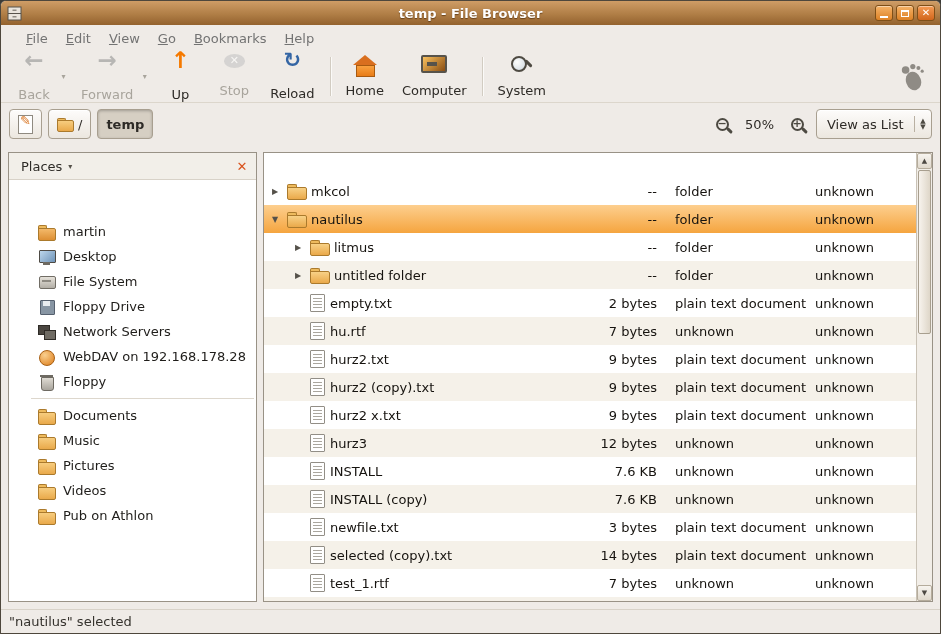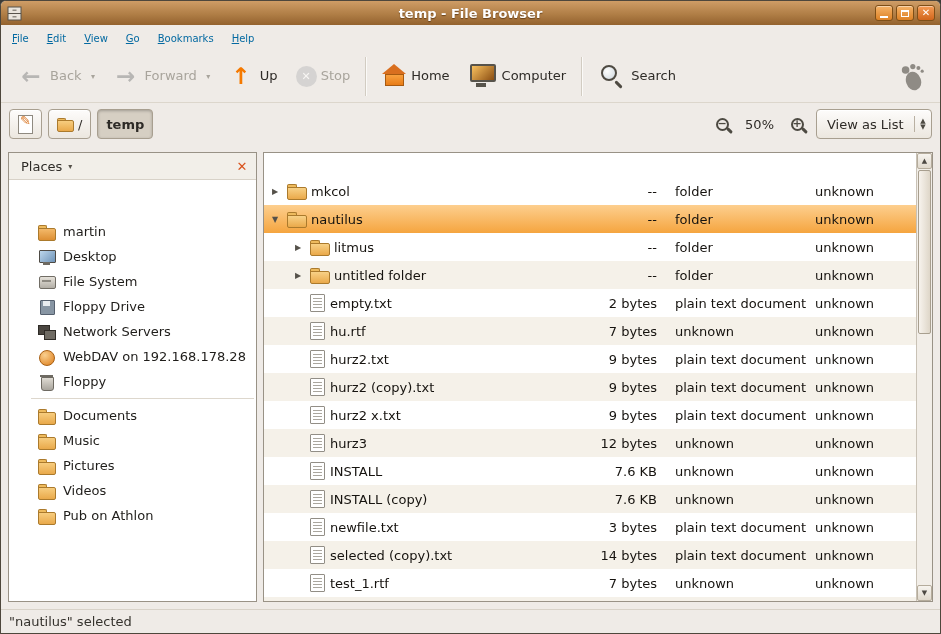--- a/index.html
+++ b/index.html
@@ -17,30 +17,30 @@
     font-size:13px;text-shadow:0 1px 1px rgba(60,30,0,.6);pointer-events:none;}
   .win-buttons{margin-left:auto;display:flex;gap:3px;z-index:2;}
   .win-btn{width:18px;height:16px;border-radius:3px;border:1px solid #7e4f17;
     background:linear-gradient(#f6b469,#dd8226);display:flex;align-items:center;justify-content:center;
     box-shadow:inset 0 1px 0 rgba(255,255,255,.45);color:#fff;font-size:10px;font-weight:bold;line-height:1;}
   .win-btn.close{background:linear-gradient(#f59c55,#d2661c);}
   .glyph-min{width:8px;height:2px;background:#fff;margin-top:7px;}
   .glyph-max{width:8px;height:7px;border:1px solid #fff;border-top-width:2px;}
 
   
-  .menubar{height:26px;flex:none;display:flex;align-items:center;padding:0 2px;background:#efebe7;font-size:10px;color:#0369a1;}
+  .menubar{height:26px;flex:none;display:flex;align-items:center;padding:0 16px;background:#efebe7;font-size:13px;color:#737373;}
   .menu-item{padding:4px 9px;border-radius:3px;}
   .menu-item u{text-decoration:underline;}
 
   
   .toolbar{height:52px;flex:none;display:flex;align-items:stretch;background:#efebe7;
     border-bottom:1px solid #dcd6cc;padding:1px 6px;}
   .toolbar-buttons{display:flex;align-items:stretch;flex:1;}
-  .tb-btn{display:flex;align-items:center;justify-content:center;
-    min-width:54px;padding:2px 9px 3px;gap:4px;border-radius:4px;font-size:13px;color:#2e2b27;}
+  .tb-btn{display:flex;flex-direction:column;align-items:center;justify-content:center;
+    min-width:54px;padding:2px 9px 3px;gap:16px;border-radius:4px;font-size:13px;color:#2e2b27;}
   .tb-btn.disabled .tblabel{color:#a8a49c;}
   .tb-btn.disabled .tbicon{opacity:.55;filter:grayscale(1);}
   .tblabel{line-height:1.1;}
   .tbicon{height:26px;width:30px;display:flex;align-items:center;justify-content:center;
     font-size:23px;line-height:1;position:relative;}
   .i-back-icon::before{content:"←";color:#8f8b83;font-weight:bold;}
   .i-forward-icon::before{content:"→";color:#8f8b83;font-weight:bold;}
   .i-up-icon::before{content:"↑";color:#f57900;font-weight:bold;}
   .i-reload-icon::before{content:"↻";color:#3465a4;font-weight:bold;font-size:21px;}
   .i-stop-icon{width:21px;height:21px;border-radius:50%;background:#c5c1b9;color:#fff;
@@ -222,33 +222,37 @@
         </div>
         <div class="tb-drop">▾</div>
         <div class="tb-btn">
           <span class="tbicon i-up-icon"></span>
           <span class="tblabel">Up</span>
         </div>
         <div class="tb-btn disabled">
           <span class="tbicon i-stop-icon"></span>
           <span class="tblabel">Stop</span>
         </div>
+        <div class="tb-btn">
+          <span class="tbicon i-reload-icon"></span>
+          <span class="tblabel">Reload</span>
+        </div>
         <div class="tb-sep"></div>
         <div class="tb-btn">
           <span class="tbicon i-home-icon"></span>
           <span class="tblabel">Home</span>
         </div>
         <div class="tb-btn">
           <span class="tbicon i-computer-icon"></span>
           <span class="tblabel">Computer</span>
         </div>
         <div class="tb-sep"></div>
         <div class="tb-btn">
           <span class="tbicon i-search-icon"></span>
-          <span class="tblabel">Search</span>
+          <span class="tblabel">System</span>
         </div>
       </div>
     <div class="throbber">
       <svg width="26" height="30" viewBox="0 0 26 30">
         <ellipse cx="14.5" cy="19" rx="7.5" ry="9.5" transform="rotate(-18 14.5 19)" fill="#8f8b85"></ellipse>
         <circle cx="6.6" cy="8" r="3.8" fill="#8f8b85"></circle>
         <circle cx="13.8" cy="4.6" r="2.6" fill="#8f8b85"></circle>
         <circle cx="19.4" cy="5.9" r="2" fill="#8f8b85"></circle>
         <circle cx="23.2" cy="9.2" r="1.6" fill="#8f8b85"></circle>
       </svg>

